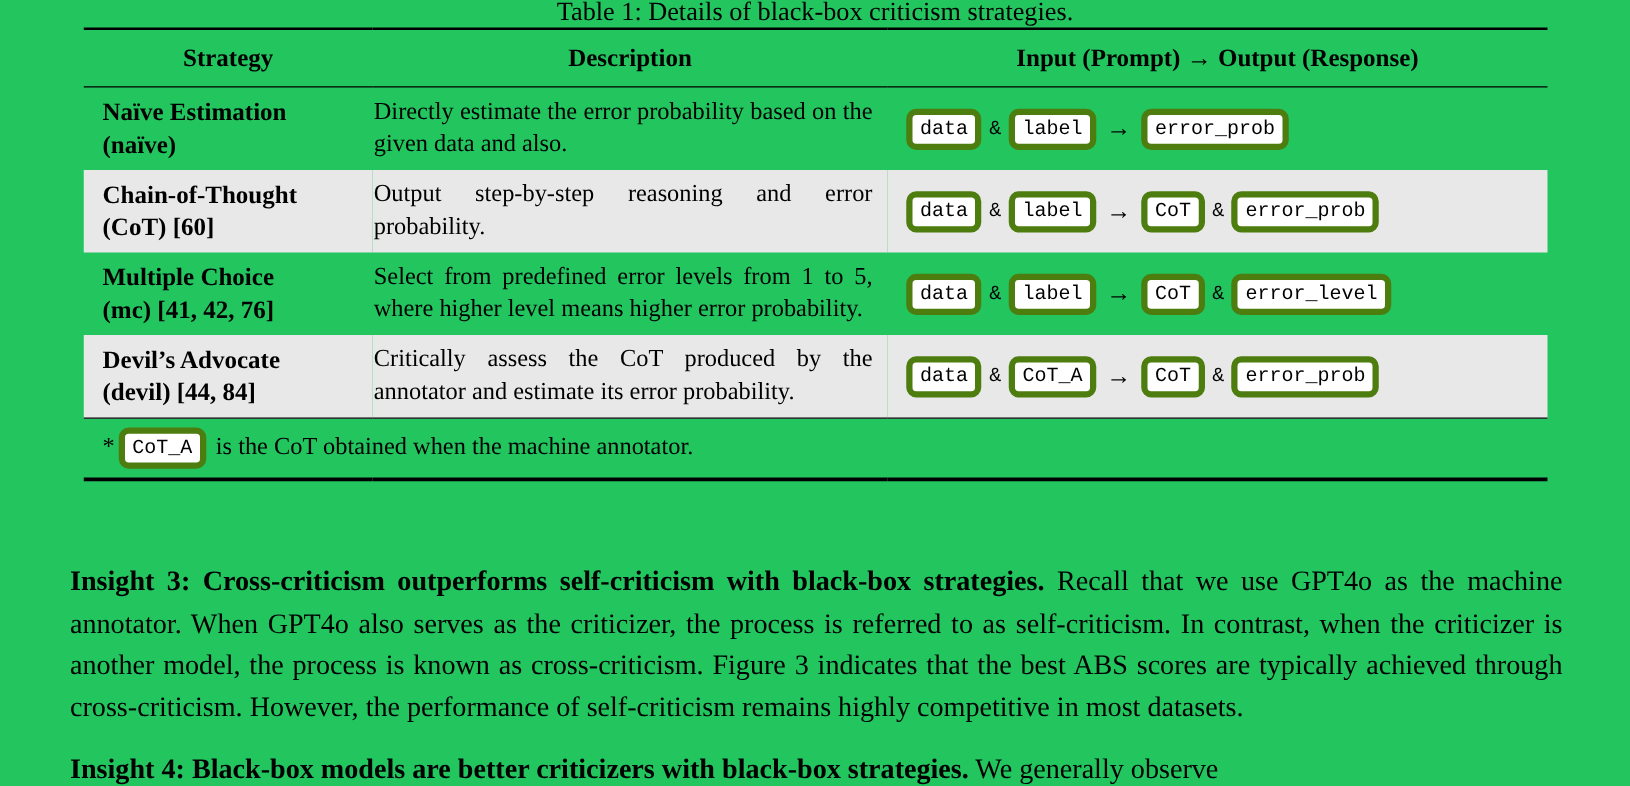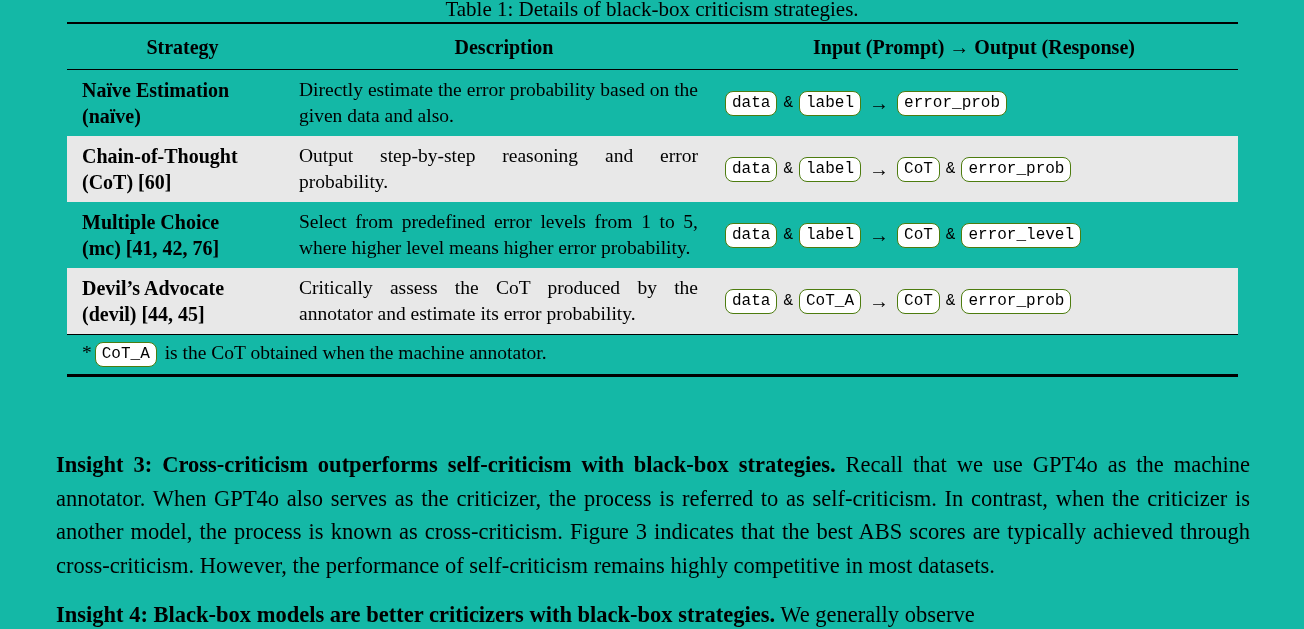--- a/index.html
+++ b/index.html
@@ -1,21 +1,21 @@
 <!DOCTYPE html>
 <html><head>
 <meta charset="utf-8">
 <style>
   html, body { margin: 0; padding: 0; background: #ffffff; }
   #page {
     position: relative;
     width: 1304px;
     height: 629px;
     overflow: hidden;
-    background: #14b8a6;
+    background: #22c55e;
     font-family: "Liberation Serif", serif;
     color: #000000;
   }
 
   
   .caption {
     position: absolute;
     top: -4px;
     left: 0;
     width: 100%;
@@ -72,21 +72,21 @@
     padding-left: 15px;
     white-space: nowrap;
     font-size: 19px;
   }
   .code-box {
     display: inline-block;
     font-family: "Liberation Mono", monospace;
     font-size: 16px;
     line-height: 20px;
     padding: 1px 6px 2px 6px;
-    border: 1px solid #4d7c0f;
+    border: 5px solid #4d7c0f;
     border-radius: 8px;
     background: #ffffff;
     vertical-align: middle;
   }
   .io-sep {
     font-family: "Liberation Mono", monospace;
     font-size: 16px;
     margin: 0 6px;
     vertical-align: middle;
   }
@@ -158,21 +158,21 @@
               <div>Multiple Choice</div>
               <div>(mc) [41, 42, 76]</div>
             </td>
       <td class="description-cell">Select from predefined error levels from 1 to 5, where higher level means higher error probability.</td>
       <td class="io-cell"><span class="code-box">data</span><span class="io-sep">&amp;</span><span class="code-box">label</span><span class="io-arrow">→</span><span class="code-box">CoT</span><span class="io-sep">&amp;</span><span class="code-box">error_level</span></td>
     </tr>
 
     <tr class="shaded">
       <td class="strategy-cell">
               <div>Devil’s Advocate</div>
-              <div>(devil) [44, 45]</div>
+              <div>(devil) [44, 84]</div>
             </td>
       <td class="description-cell">Critically assess the CoT produced by the annotator and estimate its error probability.</td>
       <td class="io-cell"><span class="code-box">data</span><span class="io-sep">&amp;</span><span class="code-box">CoT_A</span><span class="io-arrow">→</span><span class="code-box">CoT</span><span class="io-sep">&amp;</span><span class="code-box">error_prob</span></td>
     </tr>
   </tbody>
       <tbody>
         <tr class="footnote-row">
           <td class="footnote-cell" colspan="3">
             <span>*</span><span class="code-box">CoT_A</span><span> is the CoT obtained when the machine annotator.</span>
           </td>

